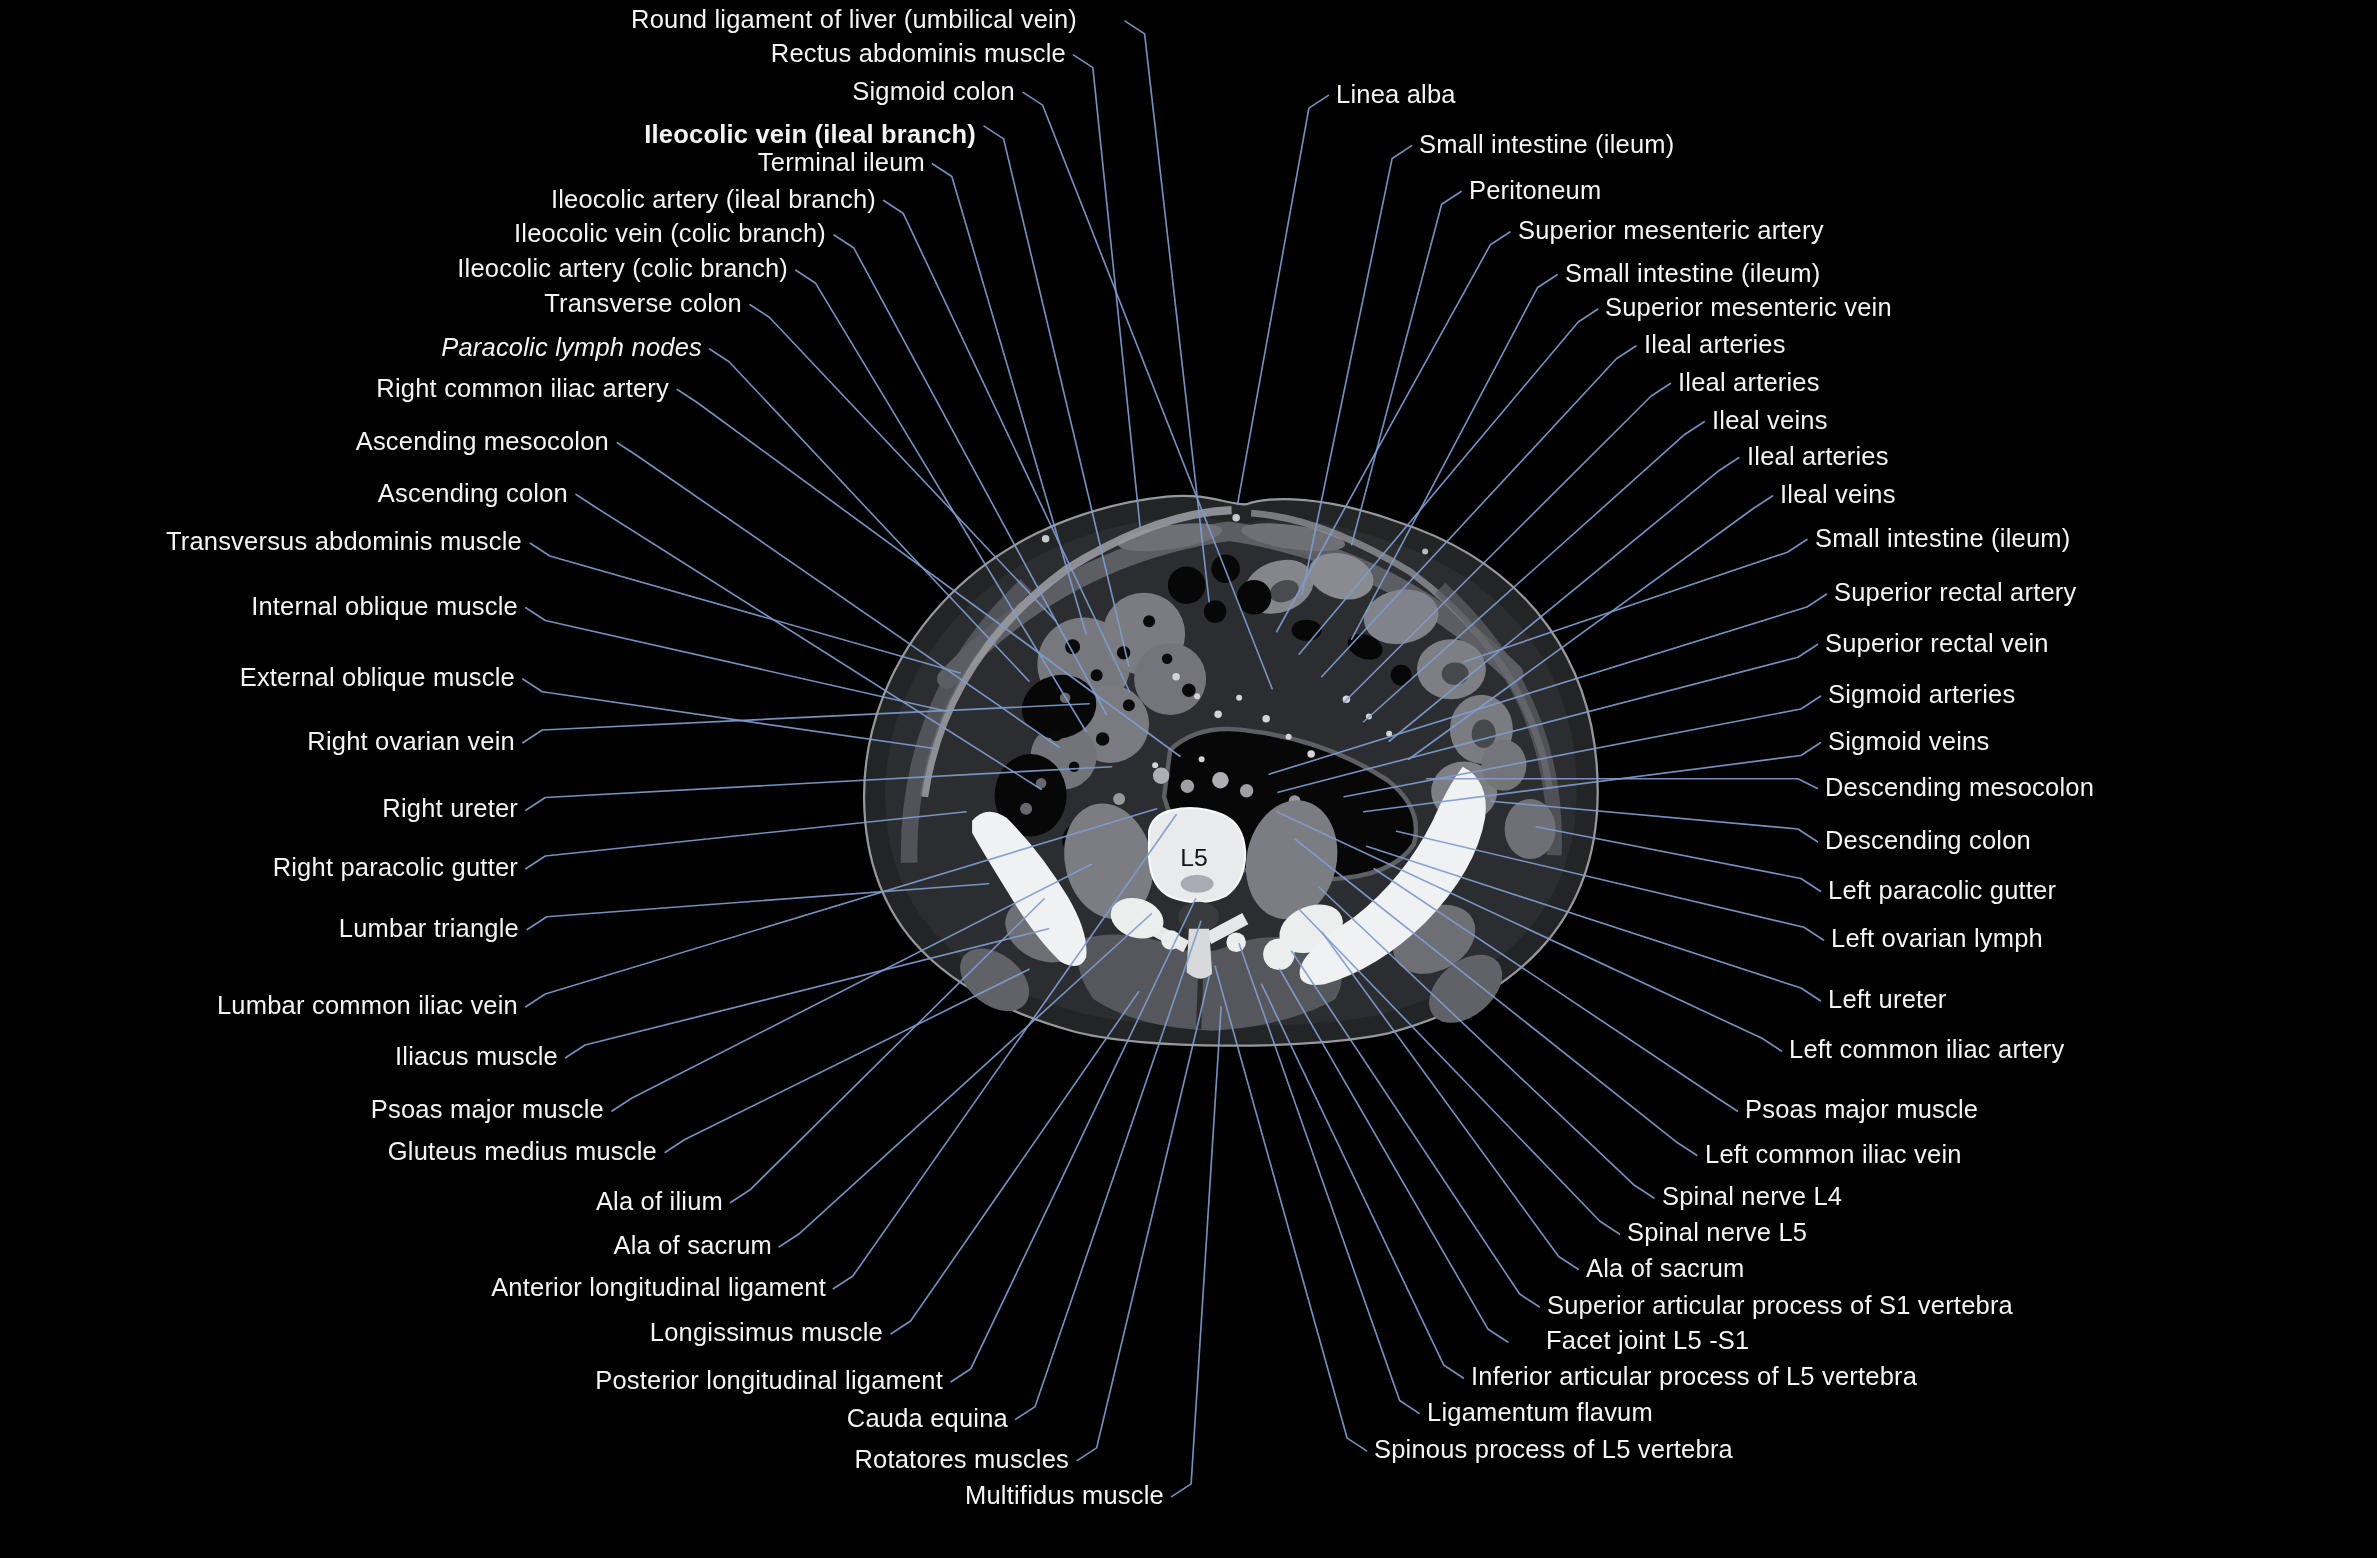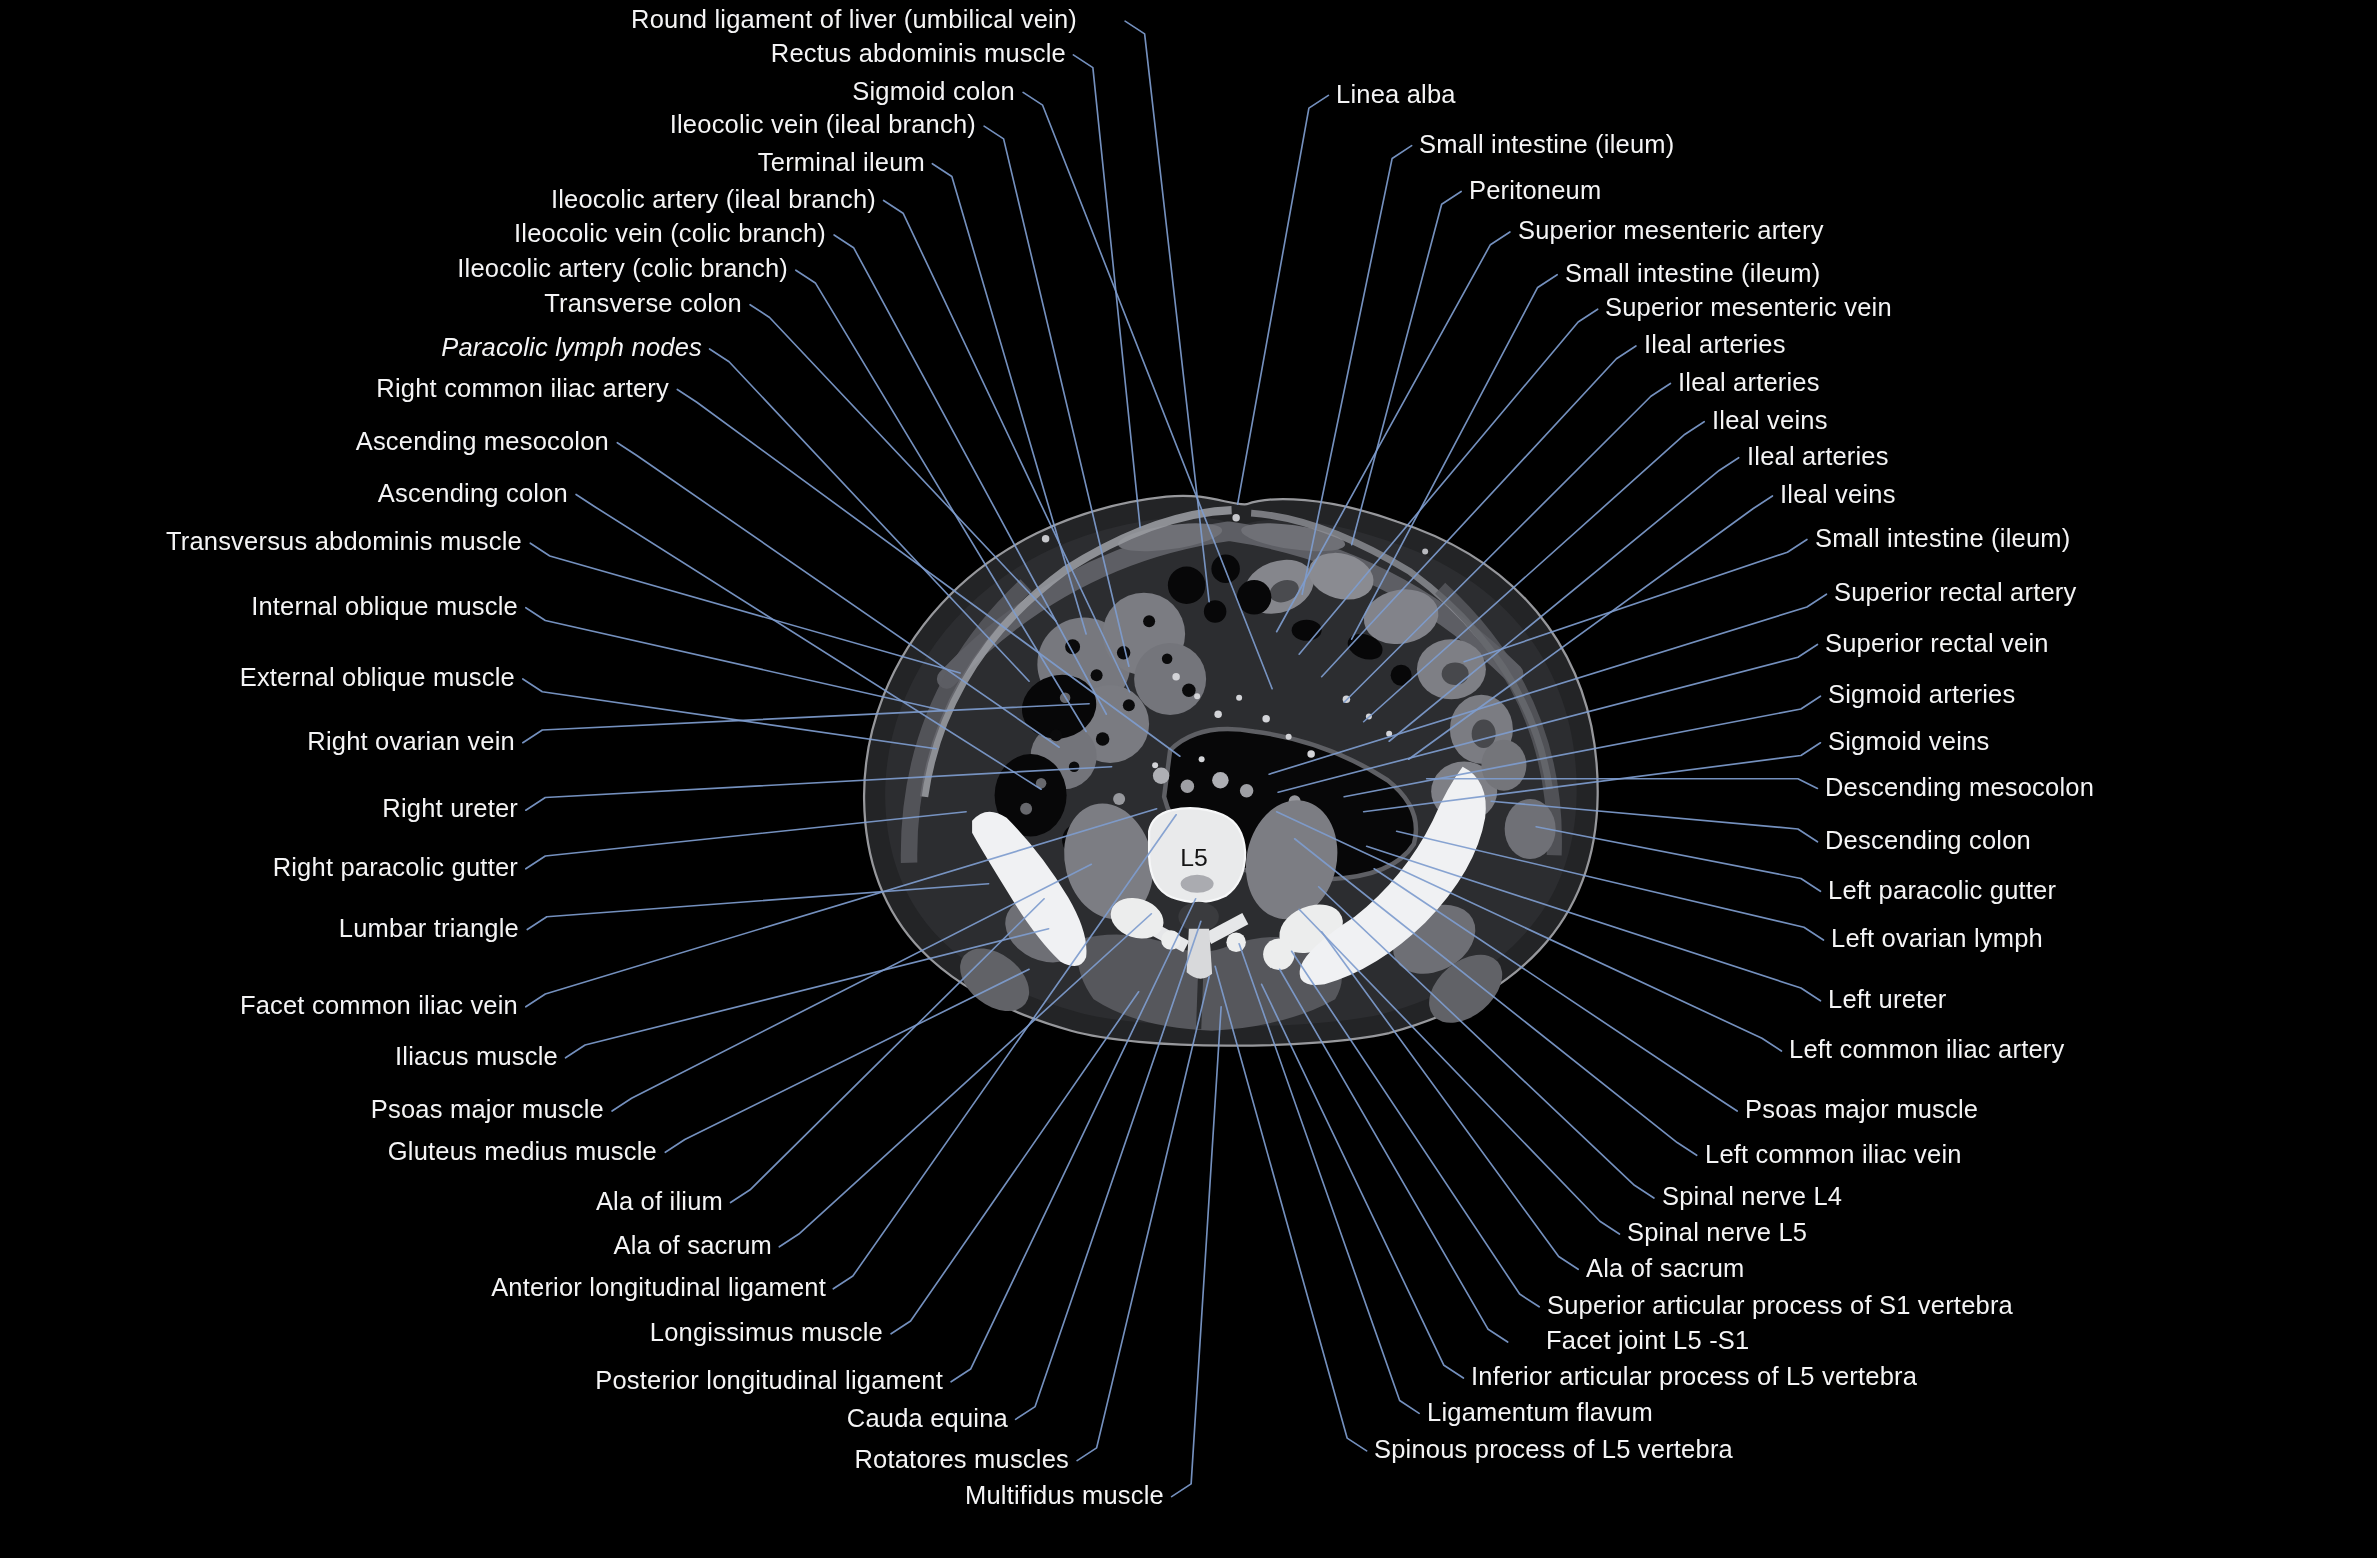--- a/index.html
+++ b/index.html
@@ -208,38 +208,38 @@
         <polyline points="1951,1837 1925,1820 1682,1312"></polyline>
         <polyline points="1892,1884 1866,1867 1652,1258"></polyline>
         <polyline points="1822,1934 1796,1917 1620,1288"></polyline>
       </g>
   </svg>
 
   <div id="labels">
       <div class="label left" style="color: rgb(244, 244, 245); right: 1300px; top: 5.3px;">Round ligament of liver (umbilical vein)</div>
       <div class="label left" style="color: rgb(244, 244, 245); right: 1311px; top: 39px;">Rectus abdominis muscle</div>
       <div class="label left" style="color: rgb(244, 244, 245); right: 1362px; top: 77px;">Sigmoid colon</div>
-      <div class="label left" style="color: rgb(244, 244, 245); right: 1401px; top: 110px;">Ileocolic vein (ileal branch)</div>
+      <div class="label left" style="color: rgb(244, 244, 245); right: 1401px; top: 120px; font-weight: bold;">Ileocolic vein (ileal branch)</div>
       <div class="label left" style="color: rgb(244, 244, 245); right: 1452px; top: 148px;">Terminal ileum</div>
       <div class="label left" style="color: rgb(244, 244, 245); right: 1501px; top: 185px;">Ileocolic artery (ileal branch)</div>
       <div class="label left" style="color: rgb(244, 244, 245); right: 1551px; top: 219px;">Ileocolic vein (colic branch)</div>
       <div class="label left" style="color: rgb(244, 244, 245); right: 1589px; top: 254px;">Ileocolic artery (colic branch)</div>
       <div class="label left" style="color: rgb(244, 244, 245); right: 1635px; top: 289px; text-align: center;">Transverse colon</div>
       <div class="label left" style="color: rgb(244, 244, 245); right: 1675px; top: 333px; font-style: italic;">Paracolic lymph nodes</div>
       <div class="label left" style="color: rgb(244, 244, 245); right: 1708px; top: 374px;">Right common iliac artery</div>
       <div class="label left" style="color: rgb(244, 244, 245); right: 1768px; top: 427px;">Ascending mesocolon</div>
       <div class="label left" style="color: rgb(244, 244, 245); right: 1809px; top: 479px;">Ascending colon</div>
       <div class="label left" style="color: rgb(244, 244, 245); right: 1855px; top: 527px;">Transversus abdominis muscle</div>
       <div class="label left" style="color: rgb(244, 244, 245); right: 1859px; top: 592px;">Internal oblique muscle</div>
       <div class="label left" style="color: rgb(244, 244, 245); right: 1862px; top: 663px;">External oblique muscle</div>
       <div class="label left" style="color: rgb(244, 244, 245); right: 1862px; top: 727px; margin-left: 11px;">Right ovarian vein</div>
       <div class="label left" style="color: rgb(244, 244, 245); right: 1859px; top: 794px;">Right ureter</div>
       <div class="label left" style="color: rgb(244, 244, 245); right: 1859px; top: 853px;">Right paracolic gutter</div>
       <div class="label left" style="color: rgb(244, 244, 245); right: 1858px; top: 914px;">Lumbar triangle</div>
-      <div class="label left" style="color: rgb(244, 244, 245); right: 1859px; top: 991px;">Facet common iliac vein</div>
+      <div class="label left" style="color: rgb(244, 244, 245); right: 1859px; top: 991px;">Lumbar common iliac vein</div>
       <div class="label left" style="color: rgb(244, 244, 245); right: 1819px; top: 1042px;">Iliacus muscle</div>
       <div class="label left" style="color: rgb(244, 244, 245); right: 1773px; top: 1095px;">Psoas major muscle</div>
       <div class="label left" style="color: rgb(244, 244, 245); right: 1720px; top: 1137px;">Gluteus medius muscle</div>
       <div class="label left" style="color: rgb(244, 244, 245); right: 1654px; top: 1187px;">Ala of ilium</div>
       <div class="label left" style="color: rgb(244, 244, 245); right: 1605px; top: 1231px;">Ala of sacrum</div>
       <div class="label left" style="color: rgb(244, 244, 245); right: 1551px; top: 1273px;">Anterior longitudinal ligament</div>
       <div class="label left" style="color: rgb(244, 244, 245); right: 1494px; top: 1318px;">Longissimus muscle</div>
       <div class="label left" style="color: rgb(244, 244, 245); right: 1434px; top: 1366px;">Posterior longitudinal ligament</div>
       <div class="label left" style="color: rgb(244, 244, 245); right: 1369px; top: 1404px;">Cauda equina</div>
       <div class="label left" style="color: rgb(244, 244, 245); right: 1308px; top: 1445px;">Rotatores muscles</div>

